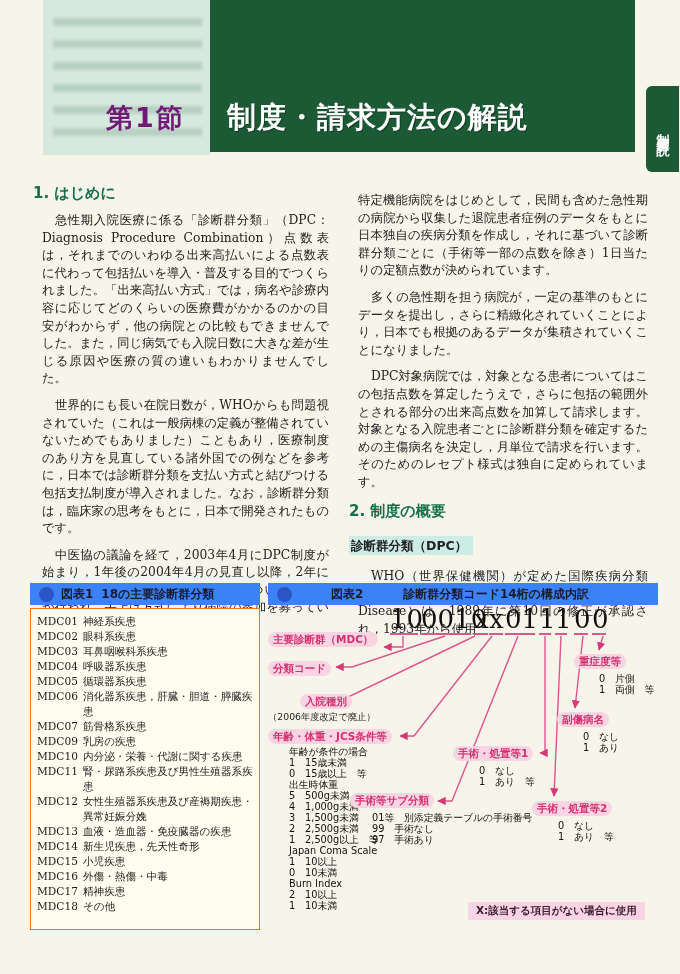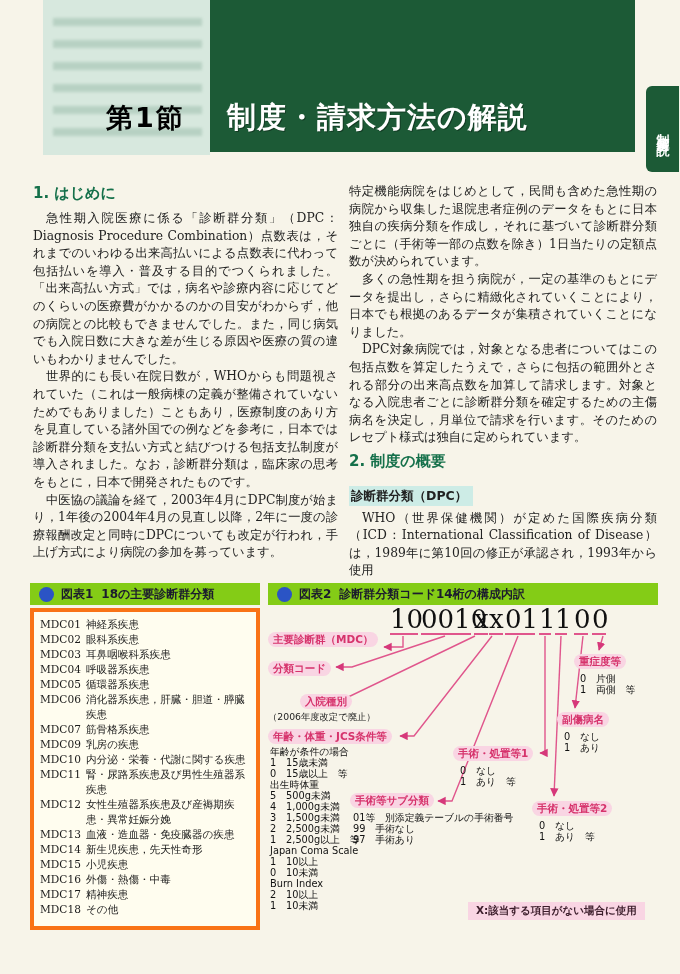--- a/index.html
+++ b/index.html
@@ -4,60 +4,60 @@
 <style>
   html,body{margin:0;padding:0;}
   .page{position:relative;width:680px;height:974px;background:#f7f4e9;overflow:hidden;
         font-family:"DejaVu Sans","Liberation Sans",sans-serif;color:#222;}
   
   .band-light{position:absolute;left:43px;top:0;width:167px;height:155px;background:#d7e8de;}
   .band-light .ghost{position:absolute;left:10px;top:18px;right:8px;height:120px;opacity:.18;filter:blur(1.5px);
         background:repeating-linear-gradient(180deg,#2e6b4c 0 8px,transparent 8px 22px);}
   .band-dark{position:absolute;left:210px;top:0;width:425px;height:152px;background:#1c5a36;}
   .section-label{position:absolute;left:106px;top:100px;font-size:27px;font-weight:bold;
-        color:#000000;letter-spacing:2px;}
+        color:#701a75;letter-spacing:2px;}
   .page-title{position:absolute;left:227px;top:98px;font-size:29px;font-weight:bold;color:#ffffff;
         letter-spacing:1px;text-shadow:1px 1px 0 rgba(0,0,0,.35);}
   .side-tab{position:absolute;left:646px;top:86px;width:33px;height:86px;background:#1c5a36;
         border-radius:6px 0 0 6px;display:flex;align-items:center;justify-content:center;}
   .side-tab span{writing-mode:vertical-rl;color:#fff;font-size:13px;letter-spacing:3px;font-weight:bold;}
   
   .col{position:absolute;top:183px;font-family:"DejaVu Serif","Liberation Serif",serif;
         font-size:12.3px;line-height:17.6px;text-align:justify;}
   .col-left{left:33px;width:305px;}
   .col-right{left:349px;width:308px;}
   .sec-h{font-family:"DejaVu Sans","Liberation Sans",sans-serif;font-size:15px;font-weight:bold;
         color:#15704a;margin:0 0 7px 0;line-height:20px;}
-  .para{margin:0;}
+  .para{margin:9px;}
   .para.indent{text-indent:1.05em;}
   .sub-h{display:inline-block;font-family:"DejaVu Sans","Liberation Sans",sans-serif;font-size:12.5px;
         font-weight:bold;background:#cdece6;padding:1px 6px 1px 2px;margin:8px 0 4px 0;}
   .mt{margin-top:4px;}
   
-  .fig-band{position:absolute;height:22px;background:#84cc16;display:flex;align-items:center;}
+  .fig-band{position:absolute;height:22px;background:#3b82f6;display:flex;align-items:center;}
   .fig-circle{width:15px;height:15px;border-radius:50%;background:#2b54c5;margin:0 7px 0 9px;flex:0 0 auto;}
   .fig-label{font-size:12px;font-weight:bold;color:#1b1b2e;margin-right:8px;white-space:nowrap;}
   .fig-title{font-size:12px;font-weight:bold;color:#1b1b2e;white-space:nowrap;}
   
   .mdc-table{position:absolute;left:30px;top:608px;width:230px;height:322px;background:#fffdef;
-        border:4px solid #f97316;box-sizing:border-box;padding:5px 4px 0 6px;
+        border:1px solid #f97316;box-sizing:border-box;padding:5px 4px 0 6px;
         font-family:"DejaVu Serif","Liberation Serif",serif;font-size:10.6px;line-height:15px;color:#1a1a1a;}
   .mdc-row{display:flex;}
   .mdc-code{width:46px;flex:0 0 auto;}
   .mdc-name{flex:1;}
   
   .diagram{position:absolute;left:268px;top:605px;width:392px;height:330px;}
   .code-row{position:absolute;top:0;left:0;width:100%;height:30px;}
   .code-g{position:absolute;top:0;text-align:center;font-family:"DejaVu Serif","Liberation Serif",serif;
         font-size:26px;line-height:28px;color:#101010;border-bottom:2px solid #e0558c;}
   .pill{position:absolute;background:#f9d5e3;color:#d6336c;font-size:10.5px;font-weight:bold;
         line-height:13px;padding:1px 5px;border-radius:8px;white-space:nowrap;}
   .plain-note{position:absolute;font-size:9.3px;color:#222;white-space:nowrap;}
   .d-list{position:absolute;font-size:9.8px;line-height:11px;color:#111;white-space:nowrap;}
-  .d-list div{margin:0;}
+  .d-list div{margin:0;padding-left:19px;}
   .svg-overlay{position:absolute;left:0;top:0;width:392px;height:330px;pointer-events:none;}
   .x-note{position:absolute;left:200px;top:297px;background:#f9d5e3;color:#3c1d2b;font-size:10.5px;
         font-weight:bold;padding:2px 8px;white-space:nowrap;}
 </style>
 </head>
 <body>
 
 <div class="page">
 
   <div class="band-light">
@@ -156,21 +156,21 @@
     <div class="mdc-row">
         <span class="mdc-code">MDC17</span>
         <span class="mdc-name">精神疾患</span>
       </div>
     <div class="mdc-row">
         <span class="mdc-code">MDC18</span>
         <span class="mdc-name">その他</span>
       </div>
   </div>
 
-  <div class="fig-band" style="left:268px;top:583px;width:390px;">
+  <div class="fig-band" style="left:268px;top:583px;width:390px;gap:32px;">
     <span class="fig-circle"></span>
     <span class="fig-label">図表2</span>
     <span class="fig-title">診断群分類コード14桁の構成内訳</span>
   </div>
 
   <div class="diagram">
 
     <svg class="svg-overlay" viewBox="0 0 392 330">
       <defs>
         <marker id="arr" markerWidth="7" markerHeight="7" refX="5.5" refY="3" orient="auto">

